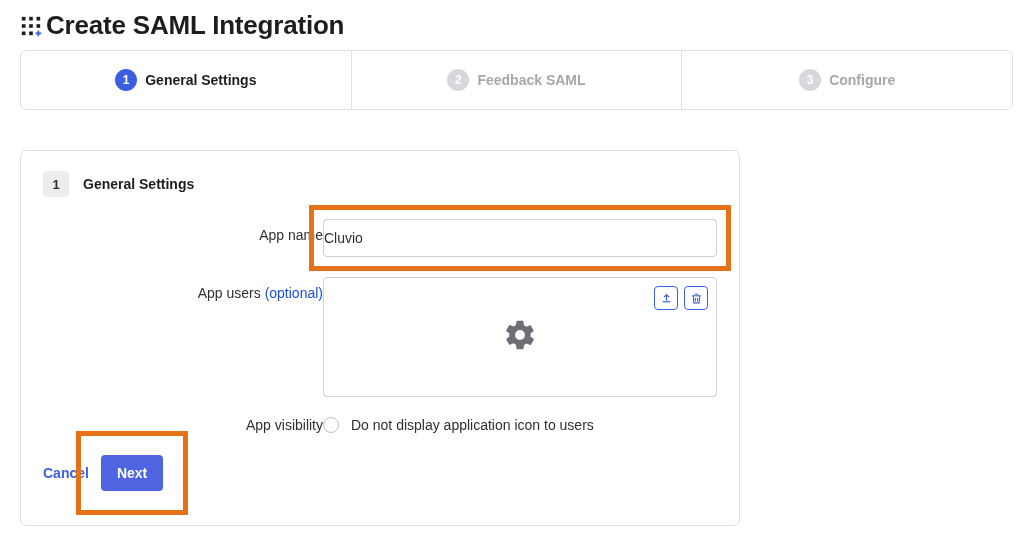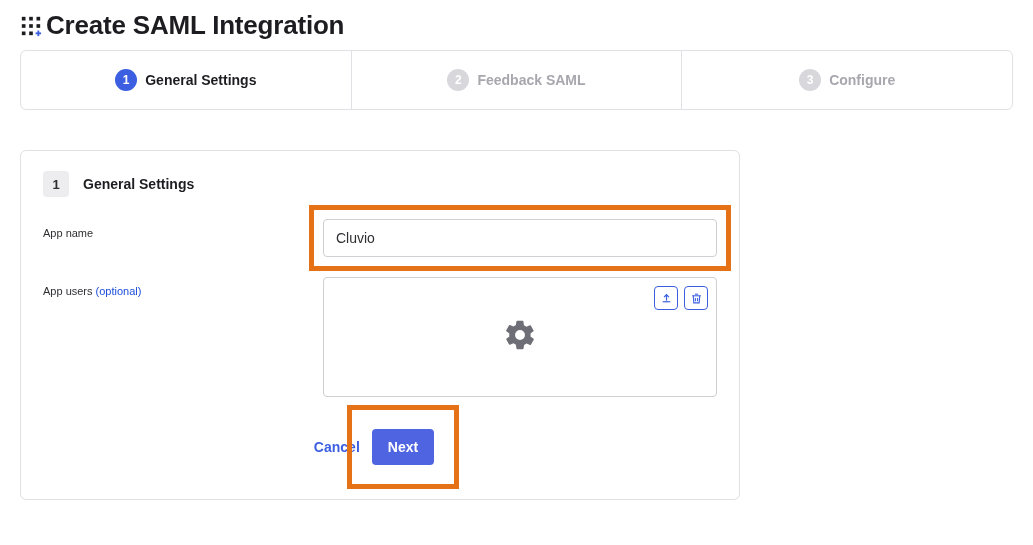--- a/index.html
+++ b/index.html
@@ -89,32 +89,33 @@
     font-size: 14px;
     font-weight: 600;
   }
   .form-row {
     display: flex;
     align-items: flex-start;
     margin-bottom: 20px;
   }
   .form-label-col {
     width: 280px;
-    font-size: 11px;
+    font-size: 14px;
     color: #2f2f33;
     padding-top: 8px;
+    text-align: right;
   }
   .opt { color: #1d4ed8; }
   .form-input-col {
     flex: 1;
     position: relative;
   }
   .text-input {
     width: 100%;
-    padding: 10px 12px;
+    padding: 10px 0;
     border: 1px solid #cfcfd4;
     border-radius: 4px;
     font-size: 14px;
     color: #2f2f33;
     background: #fff;
   }
   .highlight-box {
     position: absolute;
     border: 5px solid #e57217;
     pointer-events: none;
@@ -169,21 +170,21 @@
     flex-shrink: 0;
     cursor: pointer;
     background:#fff;
   }
   .cb-label {
     font-size: 14px;
     color: #2f2f33;
   }
   .panel-footer {
     display: flex;
-    justify-content: center;
+    justify-content: flex-start;
     align-items: center;
     margin-top: 10px;
   }
   .cancel-link {
     color: #3b5fe0;
     font-size: 14px;
     font-weight: 600;
     cursor: pointer;
   }
   .next-wrap { position: relative; padding: 12px; }
@@ -283,20 +284,29 @@
         </div>
         <span>
           <svg class="gear-svg" viewBox="0 0 24 24" fill="currentColor">
               <path d="M19.4 13a7.5 7.5 0 0 0 .1-1 7.5 7.5 0 0 0-.1-1l2.1-1.6a.5.5 0 0 0 .1-.6l-2-3.5a.5.5 0 0 0-.6-.2l-2.5 1a7.6 7.6 0 0 0-1.7-1l-.4-2.6A.5.5 0 0 0 14 2h-4a.5.5 0 0 0-.5.4l-.4 2.6a7.6 7.6 0 0 0-1.7 1l-2.5-1a.5.5 0 0 0-.6.2l-2 3.5a.5.5 0 0 0 .1.6L4.5 11a7.5 7.5 0 0 0-.1 1 7.5 7.5 0 0 0 .1 1l-2.1 1.6a.5.5 0 0 0-.1.6l2 3.5a.5.5 0 0 0 .6.2l2.5-1a7.6 7.6 0 0 0 1.7 1l.4 2.6A.5.5 0 0 0 10 22h4a.5.5 0 0 0 .5-.4l.4-2.6a7.6 7.6 0 0 0 1.7-1l2.5 1a.5.5 0 0 0 .6-.2l2-3.5a.5.5 0 0 0-.1-.6Zm-7.4 2.5A3.5 3.5 0 1 1 15.5 12 3.5 3.5 0 0 1 12 15.5Z"></path>
             </svg>
         </span>
       </div>
     </div>
   </div>
 
+  <div class="form-row" style="margin-bottom:8px;">
+    <div class="form-label-col" style="padding-top:0;">App visibility</div>
+    <div class="form-input-col">
+      <div class="checkbox-row">
+        <span class="checkbox"></span>
+        <span class="cb-label">Do not display application icon to users</span>
+      </div>
+    </div>
+  </div>
 
   <div class="panel-footer">
     <span class="cancel-link">Cancel</span>
     <span class="next-wrap">
       <button class="next-btn">Next</button>
       <div class="highlight-box h2"></div>
     </span>
   </div>
 </div>
 

